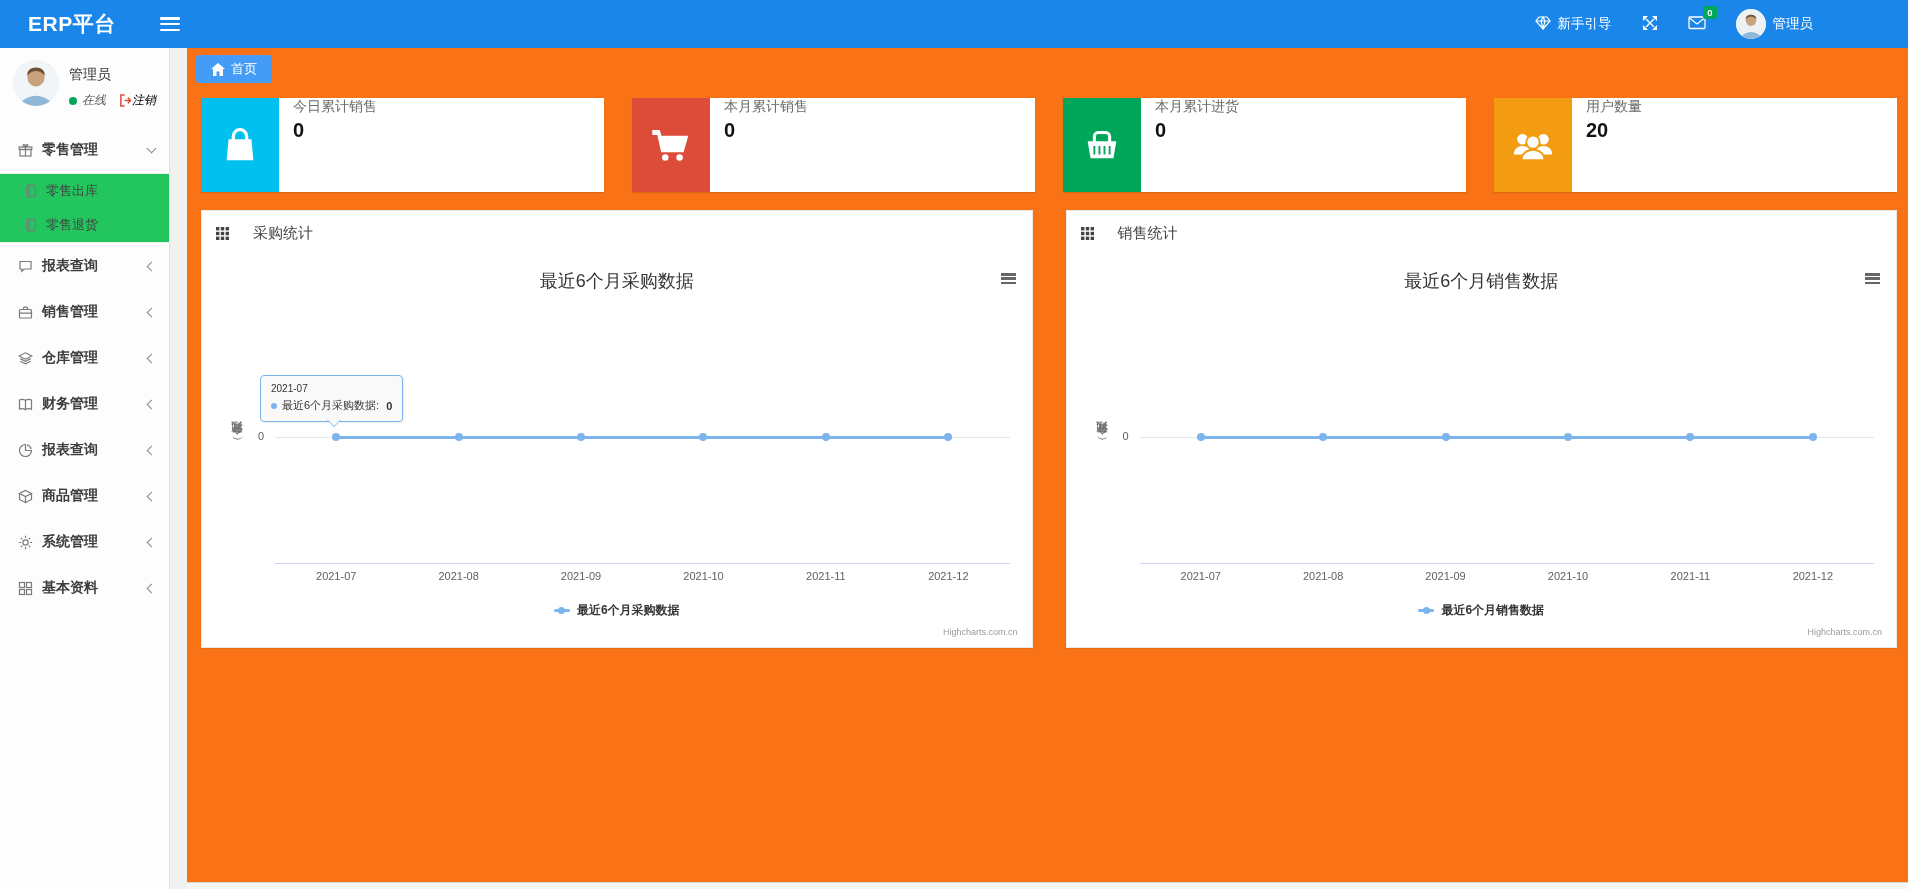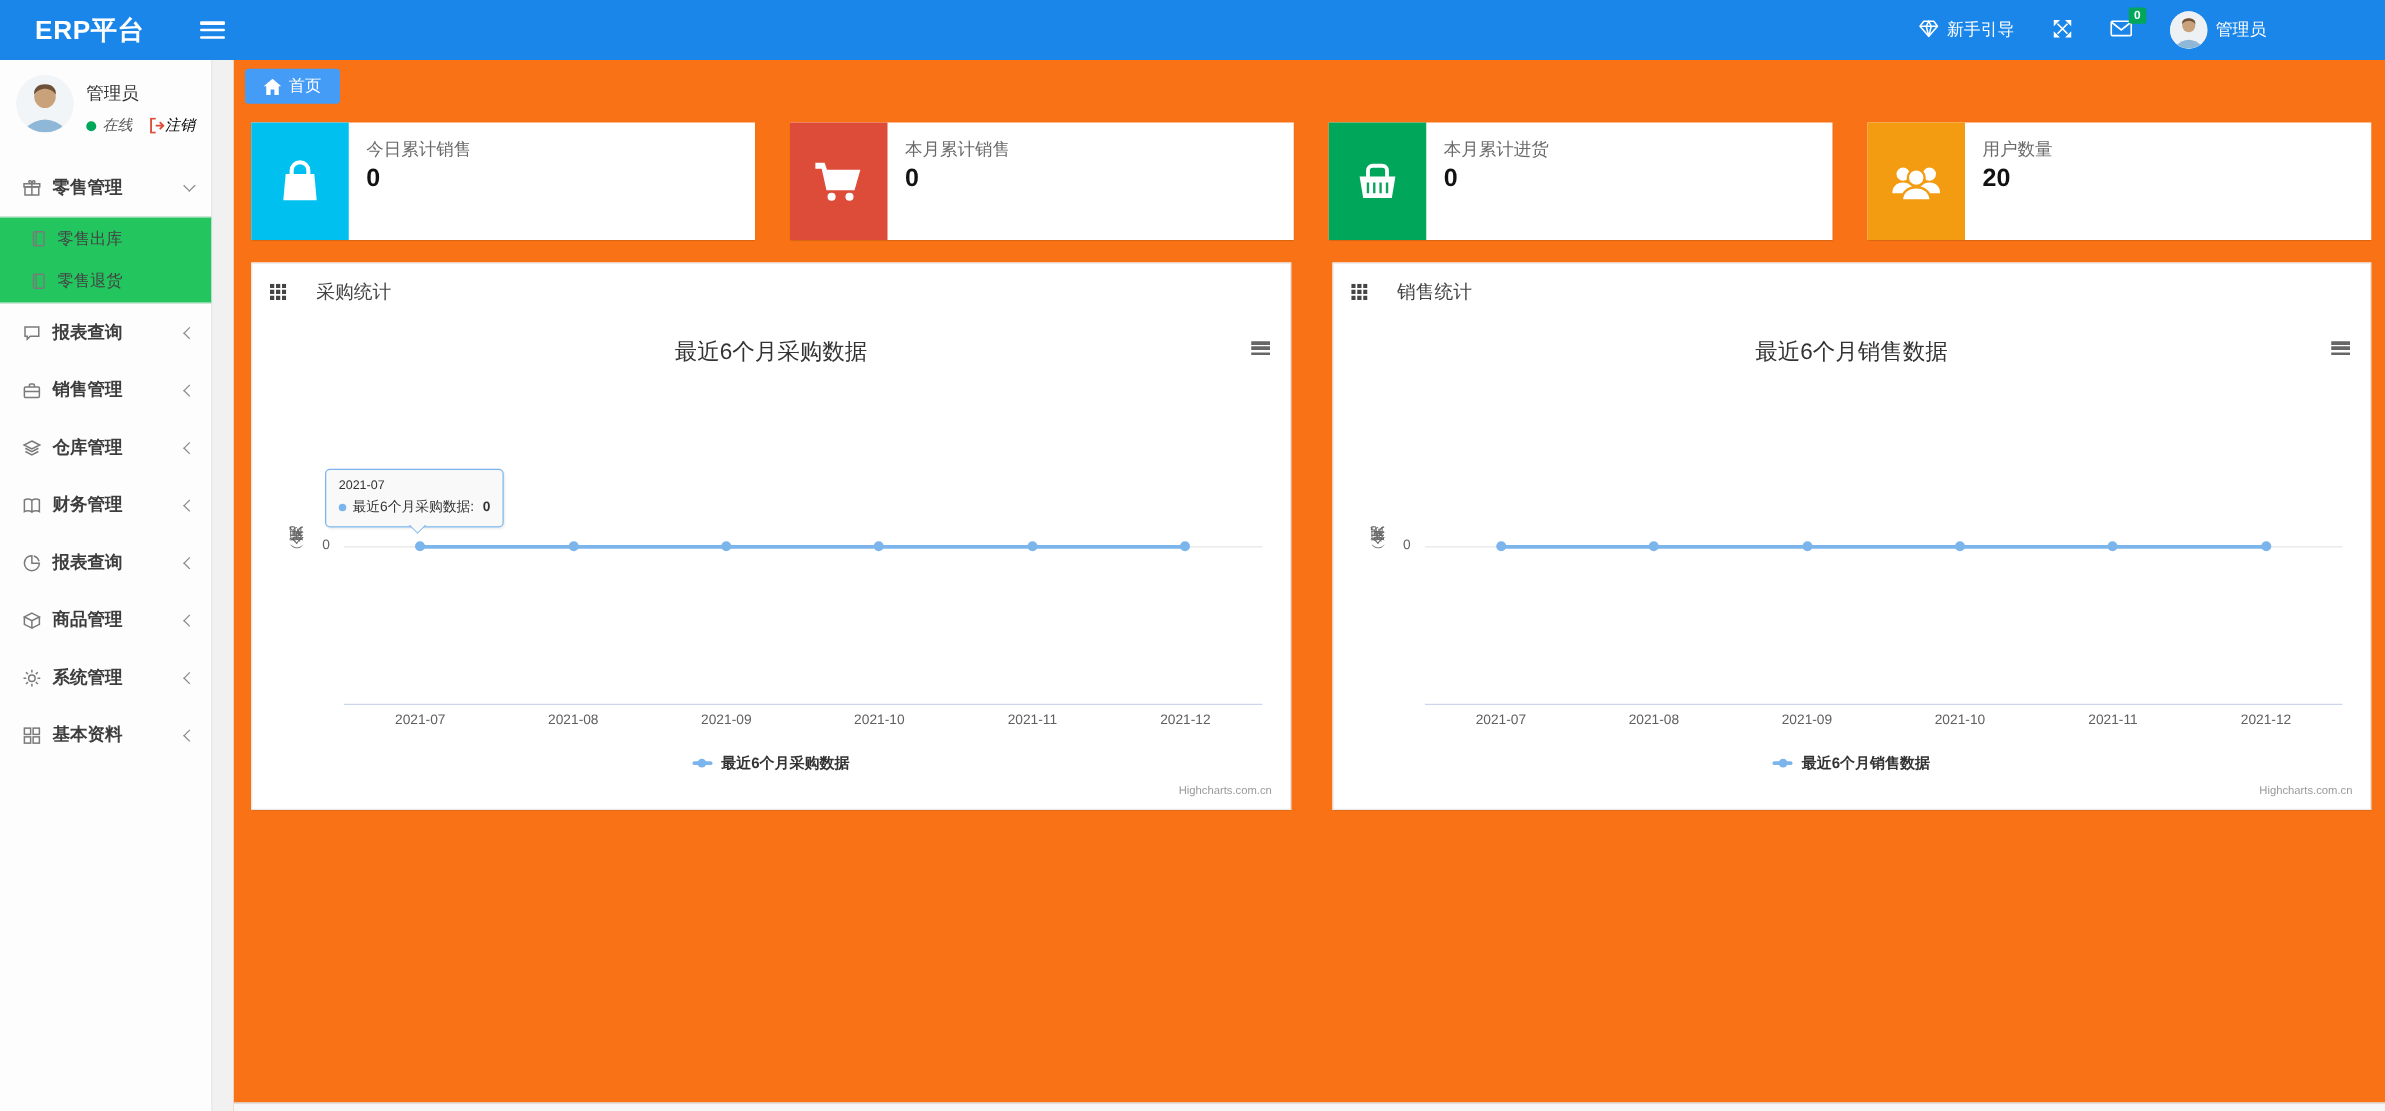--- a/index.html
+++ b/index.html
@@ -36,21 +36,21 @@
   .submenu-item { height:34px; display:flex; align-items:center; padding-left:24px; font-size:13px; color:#444; cursor:pointer; }
   .submenu-item .mi-label { margin-left:8px; }
 
   
   .content { position:absolute; left:171px; top:48px; right:0; bottom:0; background:#f97316;margin-left:16px; }
   .tab-home { position:absolute; left:9px; top:7px; height:28px; padding:0 15px; background:#459cf7; border-radius:3px; color:#fff; font-size:13px; display:flex; align-items:center; gap:6px; cursor:pointer; }
 
   .cards-row { position:absolute; left:14px; right:11px; top:50px; display:flex; gap:28px; }
   .stat-card { flex:1; height:94px; background:#fff; box-shadow:0 1px 1px rgba(0,0,0,.12); display:flex; }
   .stat-icon { width:78px; height:94px; display:flex; align-items:center; justify-content:center; flex:none; }
-  .stat-body { padding:13px 0 0 14px; }
+  .stat-body { padding:0 0 0 14px; }
   .stat-label { font-size:14px; color:#6a6a6a; }
   .stat-value { font-size:20px; font-weight:bold; color:#121212; margin-top:3px; }
 
   .panels-row { position:absolute; left:14px; right:11px; top:162px; display:flex; gap:33px; }
   .panel { flex:1; height:438px; background:#fff; border:1px solid #e9e9e9; box-shadow:0 1px 1px rgba(0,0,0,.08); }
   .panel-head { height:44px; display:flex; align-items:center; gap:24px; padding-left:14px; font-size:15px; color:#444; }
 
   
   .chart { position:relative; height:390px; }
   .chart-title { position:absolute; top:14px; left:0; right:0; text-align:center; font-size:18px; color:#333; }

